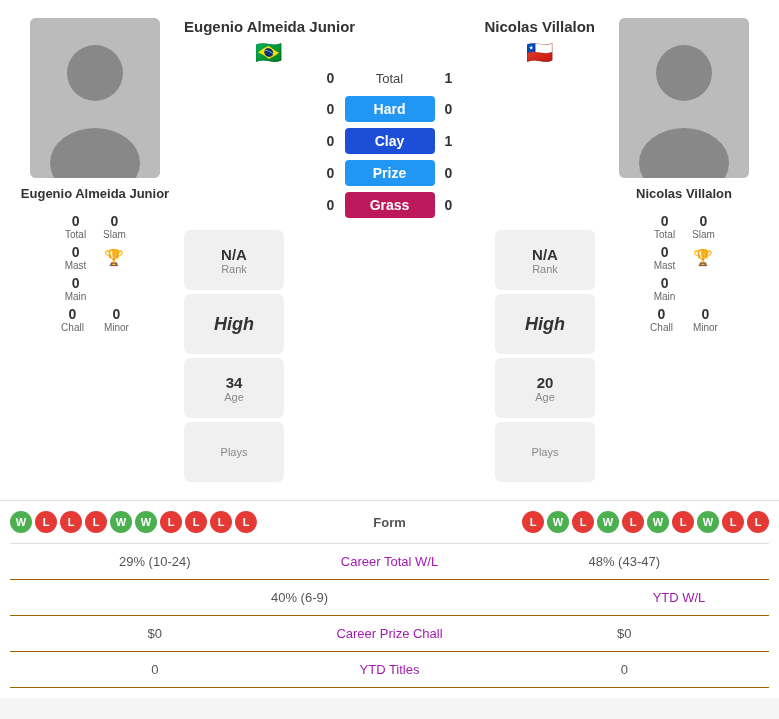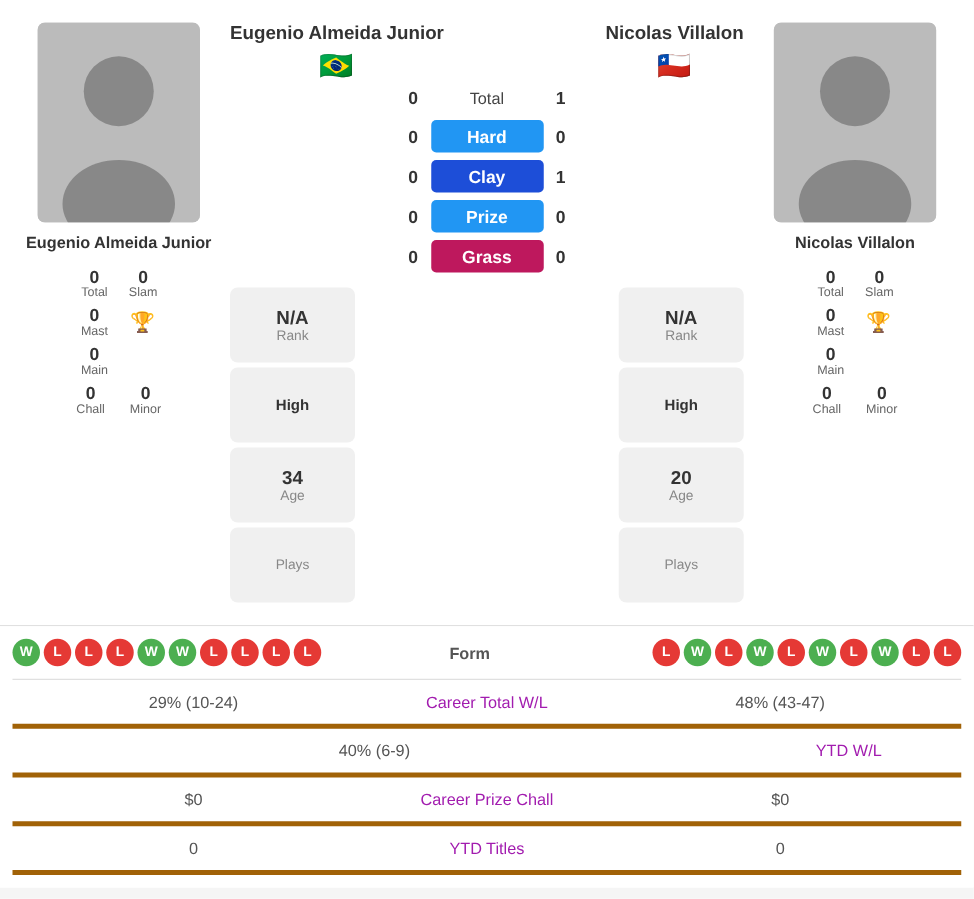--- a/index.html
+++ b/index.html
@@ -186,22 +186,23 @@
     }
     .info-card-value {
       font-weight: bold;
       font-size: 15px;
     }
     .info-card-label {
       font-size: 11px;
       color: #888;
     }
     .high-text {
-      font-size: 12px;
-      font-weight: bold;
+      font-size: 18px;
+      font-weight: bold;
+      font-style: italic;
     }
 
     
     .bottom-section {
       background: #fff;
       padding: 0 10px 10px 10px;
     }
 
     
     .form-row {
@@ -226,33 +227,33 @@
       align-items: center;
       justify-content: center;
     }
     .badge-w { background: #4caf50; }
     .badge-l { background: #e53935; }
     .form-label {
       font-size: 13px;
       font-weight: bold;
       color: #555;
       min-width: 60px;
-      text-align: left;
+      text-align: center;
     }
 
     
     .stats-table {
       width: 100%;
     }
     .stats-row {
       display: flex;
       align-items: flex-start;
       justify-content: space-between;
       padding: 10px 0;
-      border-bottom: 4px solid #a16207;
+      border-bottom: 1px solid #a16207;
       font-size: 13px;
     }
     .stats-row-left {
       flex: 1;
       text-align: center;
       color: #555;
     }
     .stats-row-center {
       flex: 0 0 180px;
       text-align: center;

